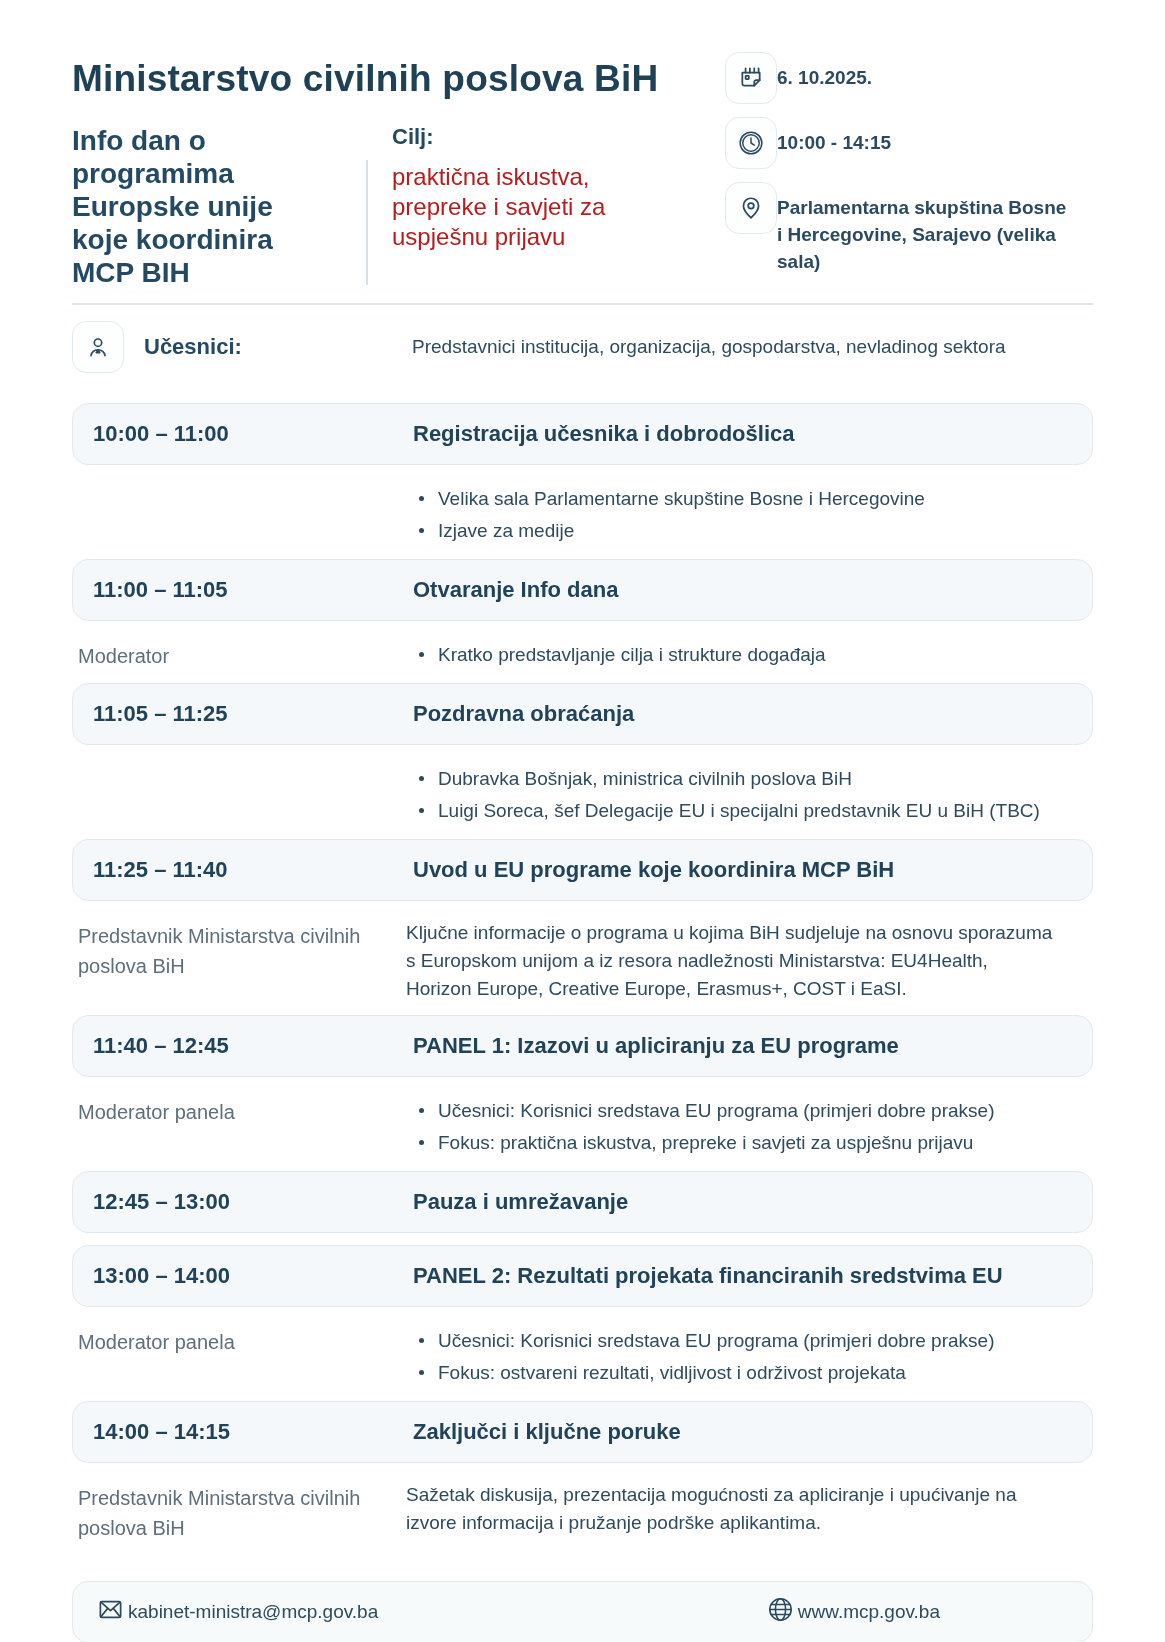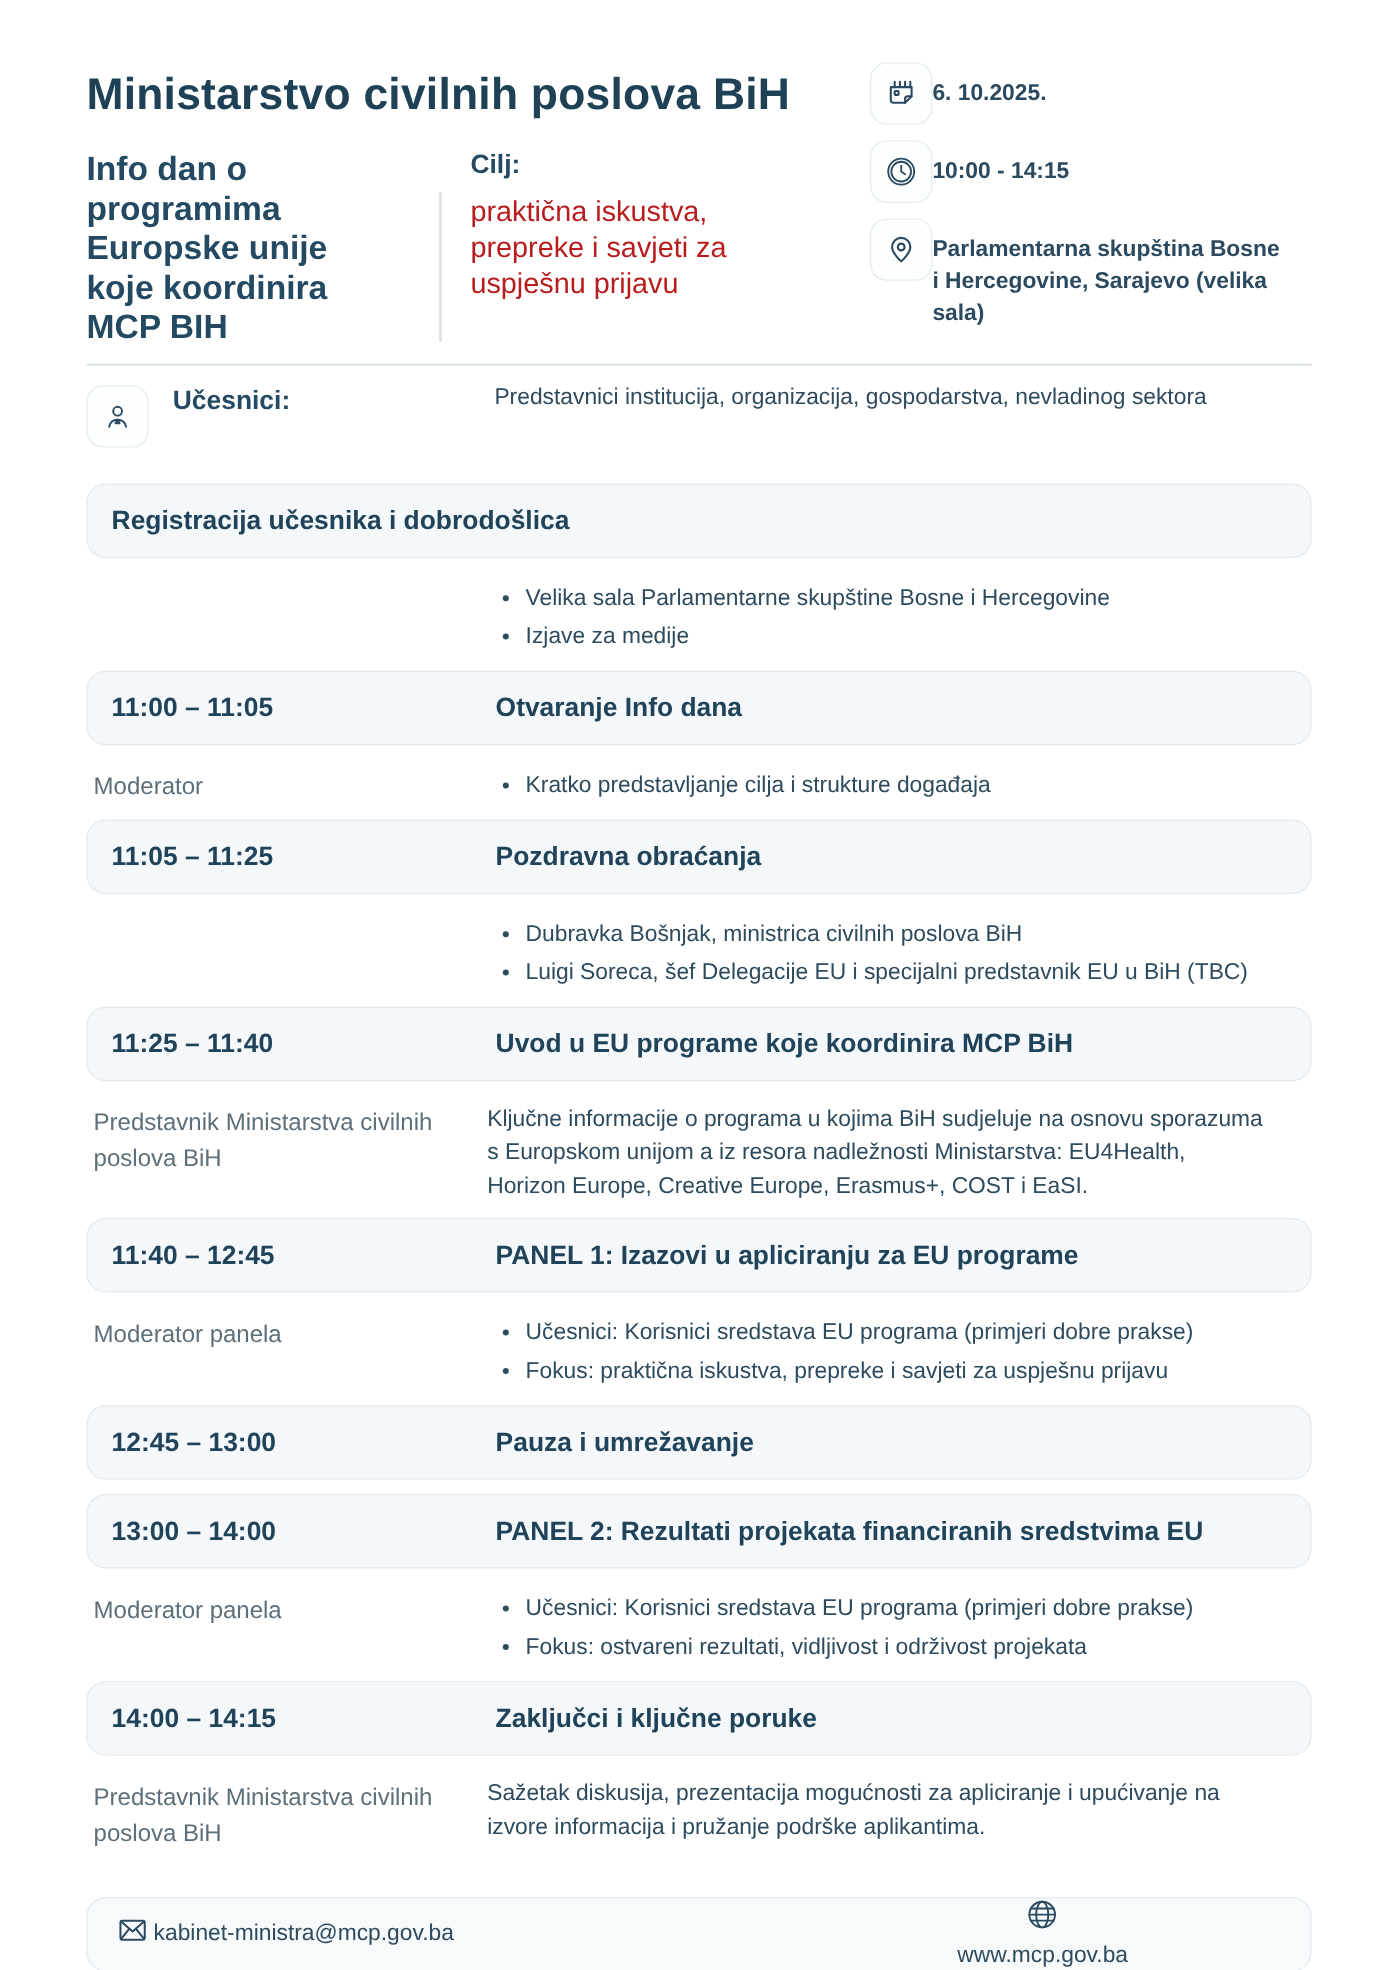--- a/index.html
+++ b/index.html
@@ -38,21 +38,21 @@
     width: 52px; height: 52px; flex: none;
     border: 1.5px solid #e3ebf0; border-radius: 14px; background: #fdfefe;
     display: flex; align-items: center; justify-content: center;
   }
   .tile svg { width: 26px; height: 26px; }
   .info-text { font-size: 19px; font-weight: 700; line-height: 27px; padding-top: 12px; width: 292px; color: #2b4a60; }
 
   .divider { height: 1.5px; background: #dfe6ea; margin-top: 14px; }
 
   
-  .participants { display: flex; align-items: flex-start; margin: 16px 0 30px; }
+  .participants { display: flex; align-items: center; margin: 16px 0 30px; }
   .part-label { font-size: 22px; font-weight: 700; margin-left: 20px; width: 268px; color: #234a62; }
   .part-text { font-size: 19px; color: #2e4b5e; }
 
   
   .sched { margin-bottom: 12px; }
   .card {
     background: #f4f8fa; border: 1.5px solid #e2eaef; border-radius: 16px;
     padding: 16px 20px; display: flex; align-items: center; min-height: 62px;
   }
   .time { width: 320px; flex: none; font-size: 22px; font-weight: 700; color: #20435a; }
@@ -72,21 +72,21 @@
   .spara { margin: 0; max-width: 650px; font-size: 19px; line-height: 28px; color: #2e4b5e; }
 
   
   .footer-card {
     margin-top: 38px; height: 62px;
     background: #f7fafb; border: 1.5px solid #e2eaef; border-radius: 16px;
     display: flex; align-items: center; padding: 0 24px;
   }
   .contact { display: flex; align-items: center; gap: 4px; font-size: 19px; color: #2e4b5e; }
   .contact svg { width: 27px; height: 27px; }
-  .contact.right { margin-left: auto; margin-right: 128px; flex-direction: column; }
+  .contact.right { margin-left: auto; margin-right: 128px; }
   a.plain { color: #2e4b5e; text-decoration: none; }
 </style>
 </head>
 <body>
 
 <div class="header">
   <div class="header-left">
     <h1 class="page-title">Ministarstvo civilnih poslova BiH</h1>
     <div class="sub-row">
       <div class="subtitle">Info dan o programima Europske unije koje koordinira MCP BIH</div>
@@ -141,20 +141,21 @@
       <path d="M12 14.6l-1.6 2.6h3.2z"></path>
     </svg>
   </span>
   <div class="part-label">Učesnici:</div>
   <div class="part-text">Predstavnici institucija, organizacija, gospodarstva, nevladinog sektora</div>
 </div>
 
 <div id="schedule">
     <section class="sched">
       <div class="card">
+        <div class="time">10:00 – 11:00</div>
         <div class="stitle">Registracija učesnika i dobrodošlica</div>
       </div>
       <div class="srow">
         <div class="side"></div>
         <div class="sbody">
           <ul class="bullets">
             <li>Velika sala Parlamentarne skupštine Bosne i Hercegovine</li>
             <li>Izjave za medije</li>
           </ul>
         </div>

